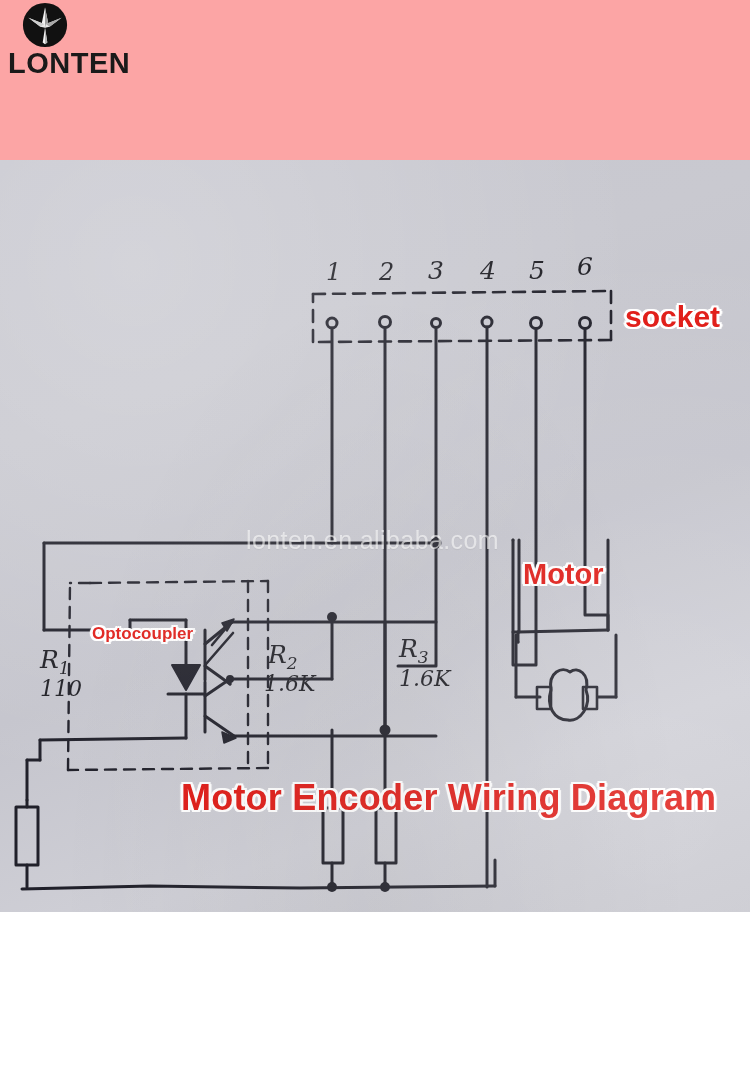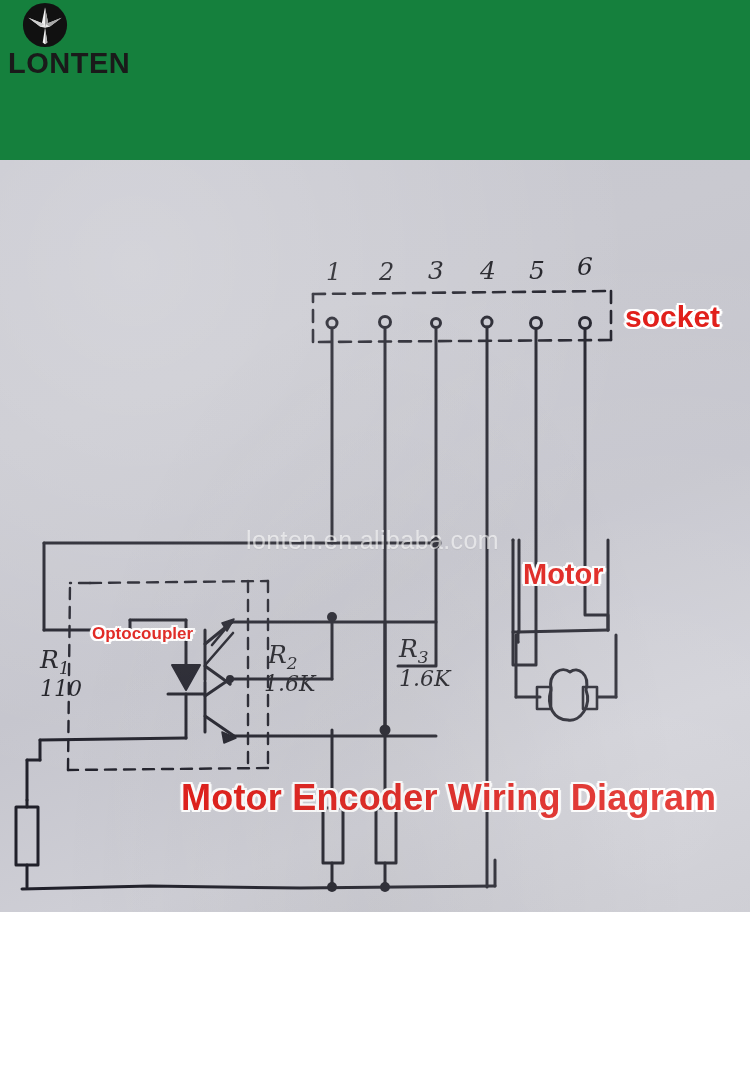--- a/index.html
+++ b/index.html
@@ -15,21 +15,21 @@
     font-family: "Liberation Sans", sans-serif;
     overflow: hidden;
   }
 
   
   #brand-header {
     position: absolute;
     left: 0; top: 0;
     width: 750px;
     height: 160px;
-    background: #15803d;
+    background: #fca5a5;
   }
   #brand-logo-mark {
     position: absolute;
     left: 22px; top: 2px;
     width: 46px; height: 46px;
   }
   #brand-name {
     position: absolute;
     left: 8px; top: 46px;
     font-size: 29px;

